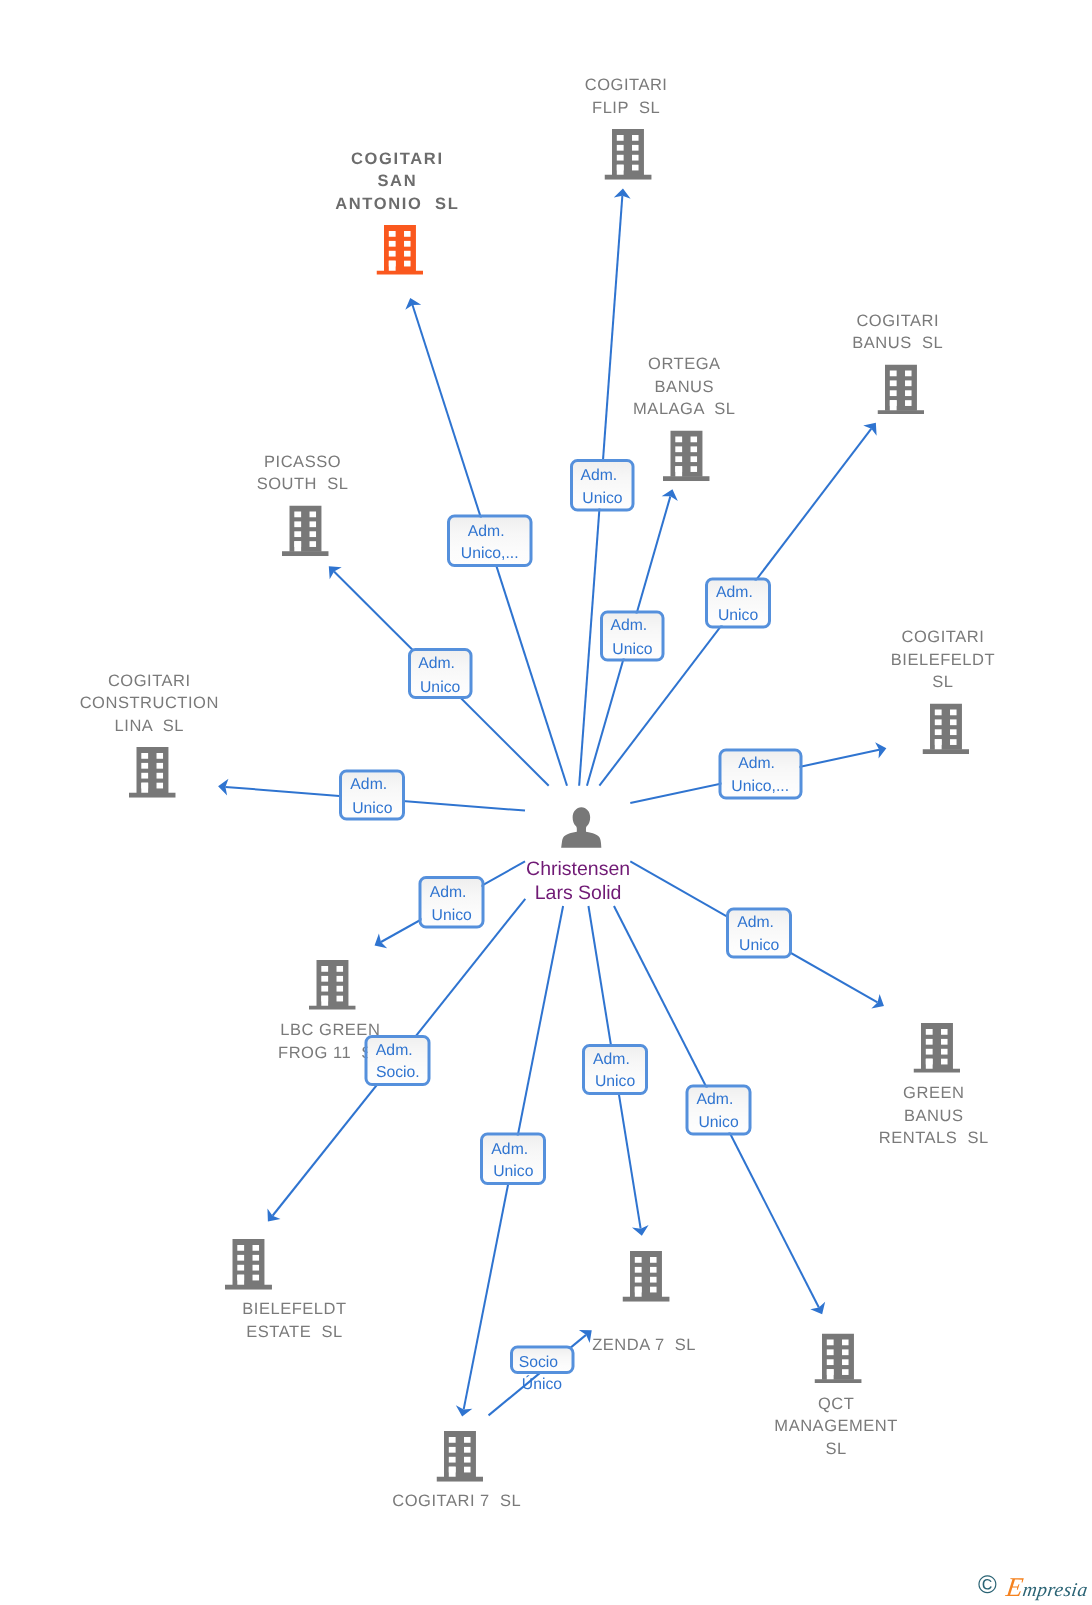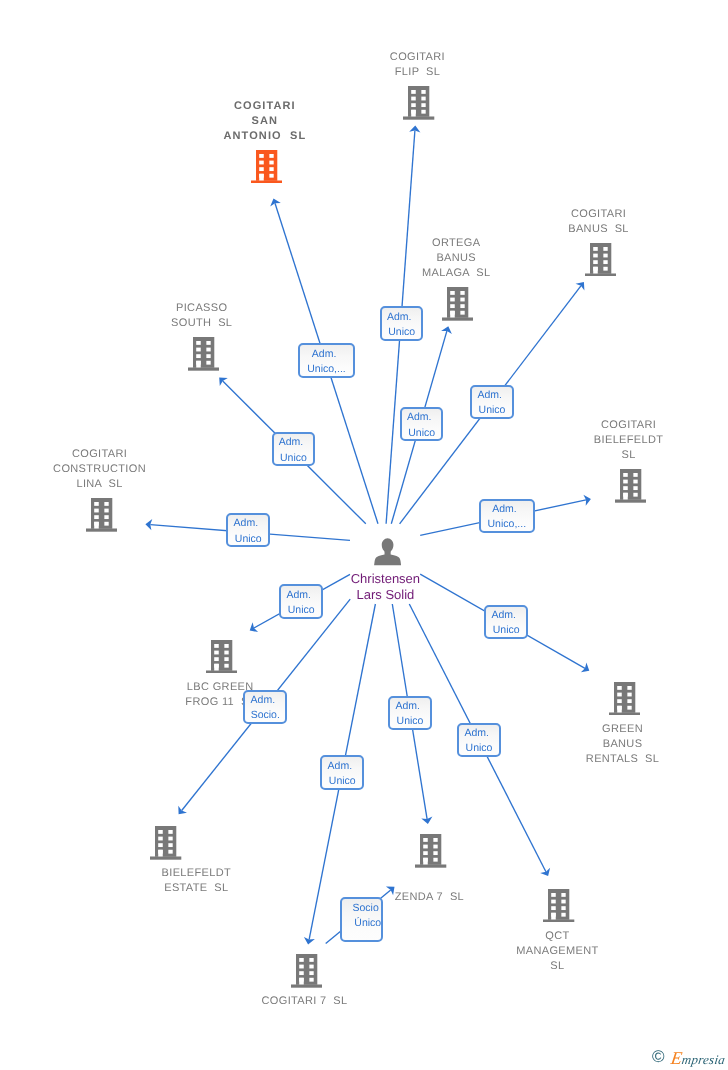--- a/index.html
+++ b/index.html
@@ -355,21 +355,21 @@
   <i class="l2">Unico</i>
 </div>
 <div class="lbl" style="left:457.2px;top:722.6px;width:43.7px;height:34.4px;">
   <i class="l1">Adm.</i>
   <i class="l2">Unico</i>
 </div>
 <div class="lbl" style="left:320.4px;top:755.2px;width:43.7px;height:34.4px;">
   <i class="l1">Adm.</i>
   <i class="l2">Unico</i>
 </div>
-<div class="lbl" style="left:339.5px;top:897.3px;width:43.7px;height:45px;text-align:right;">
+<div class="lbl" style="left:339.5px;top:897.3px;width:43.7px;height:19px;">
   <i class="l1">Socio</i>
   <i class="l2">Único</i>
 </div>
 
 <div class="wm" style="left:650px;top:1046px;width:78px;height:24px;">
   <span class="wm-c">©</span>
   <span class="wm-e">E</span>
   <span class="wm-r">mpresia</span>
 </div>
 </div>

